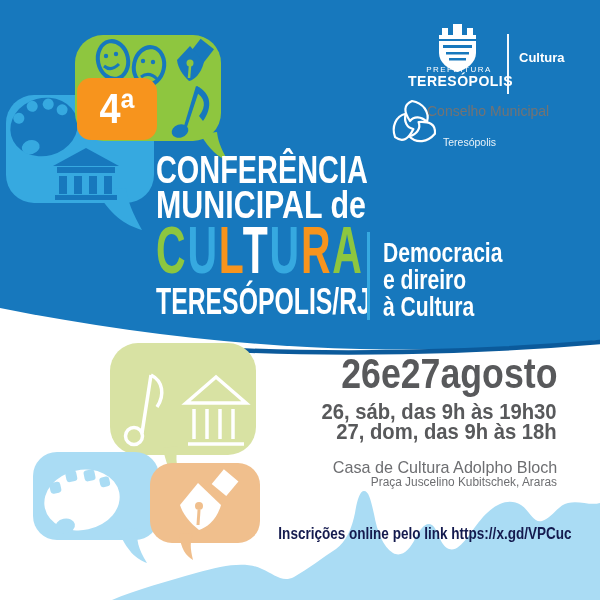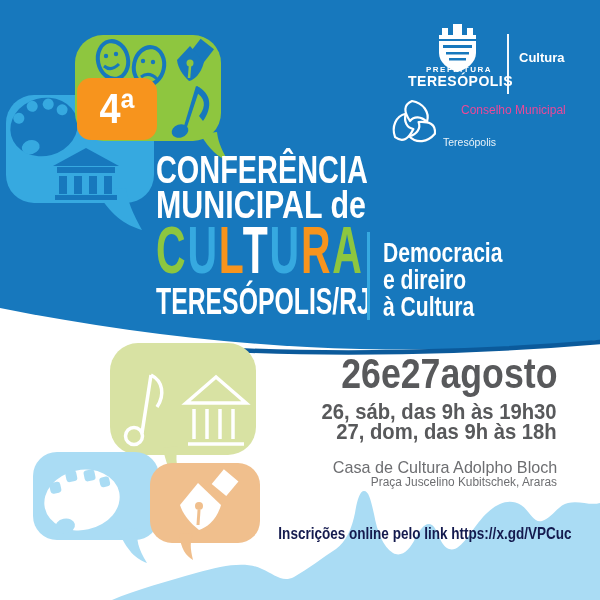--- a/index.html
+++ b/index.html
@@ -15,25 +15,25 @@
   .t2{left:156px;top:186px;font-size:38px;transform:scaleX(.80);}
   .t3{left:156px;top:217px;font-size:66px;font-weight:bold;transform:scaleX(.62);transform-origin:left top;letter-spacing:3px;}
   .t4{left:156px;top:283px;font-size:37px;transform:scaleX(.67);}
   .divider-theme{left:367px;top:232px;width:3px;height:88px;background:#36a9e0;}
   .theme-line{left:383px;color:#fff;font-weight:bold;font-size:27px;transform:scaleX(.78);transform-origin:left top;}
   .th1{top:240px;} .th2{top:267px;} .th3{top:294px;}
   
   .badge-txt{left:77px;top:78px;width:80px;height:62px;display:flex;align-items:center;justify-content:center;
     color:#fff;font-size:42px;font-weight:bold;transform:scaleX(.9);transform-origin:center;}
   
-  .pref-small{left:420px;top:66px;width:78px;text-align:center;color:#fff;font-size:8px;font-weight:bold;letter-spacing:1.5px;}
+  .pref-small{left:420px;top:66px;width:78px;text-align:center;color:#fff;font-size:8px;font-weight:normal;letter-spacing:1.5px;}
   .pref-big{left:408px;top:74px;width:102px;text-align:center;color:#fff;font-size:14px;font-weight:bold;letter-spacing:.5px;}
   .divider-logo{left:507px;top:34px;width:2px;height:60px;background:#ffffff;opacity:.95;}
   .dept{left:519px;top:51px;color:#fff;font-size:13px;font-weight:bold;}
-  .council1{left:461px;top:104px;color:#ec4899;font-size:12px;}
+  .council1{left:427px;top:104px;color:#737373;font-size:14px;}
   .council2{left:443px;top:120px;color:#fff;font-size:14.5px;}
   .council3{left:443px;top:137px;color:#fff;font-size:10.5px;opacity:.9;}
   
   .ev{transform-origin:right top;text-align:right;}
   .dates{right:43px;top:353px;font-size:42px;font-weight:bold;color:#58595b;transform:scaleX(.85);}
   .day1{right:43px;top:401px;font-size:22px;font-weight:bold;color:#58595b;transform:scaleX(.92);}
   .day2{right:43px;top:421px;font-size:22px;font-weight:bold;color:#58595b;transform:scaleX(.92);}
   .venue{right:43px;top:459px;font-size:17px;color:#6d6e71;transform:scaleX(.95);}
   .addr{right:43px;top:476px;font-size:12.5px;color:#6d6e71;transform:scaleX(.95);}
   .reg{right:28px;top:525px;font-size:16.5px;font-weight:bold;color:#141a4e;transform:scaleX(.82);}

